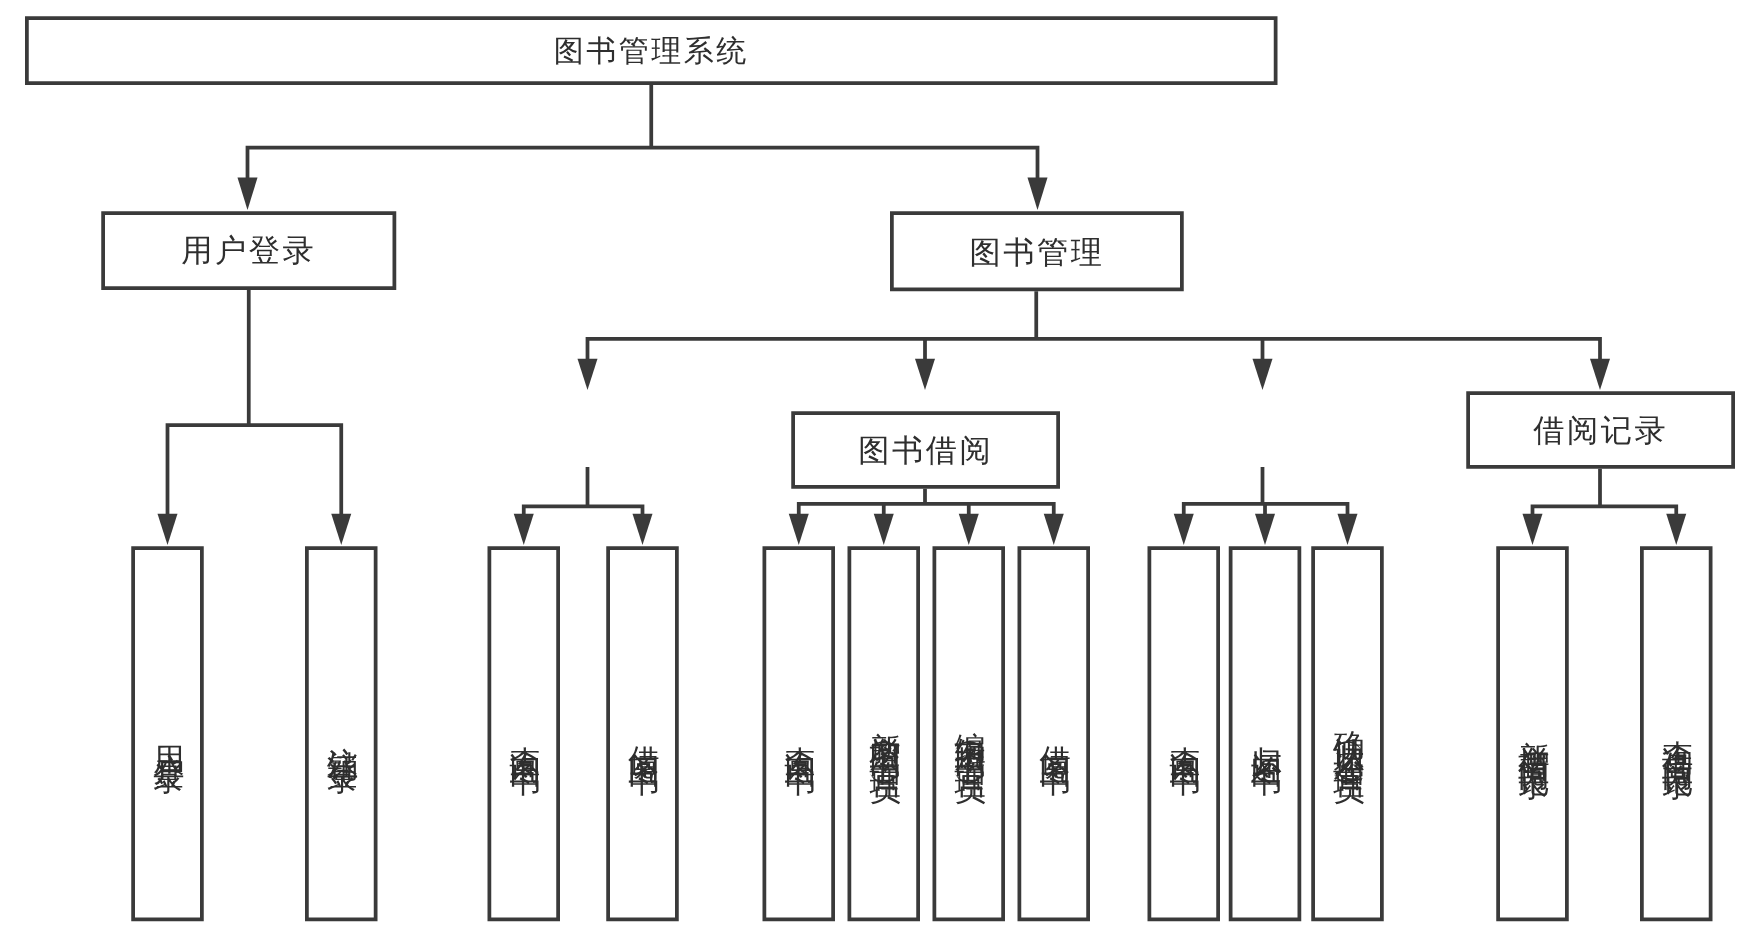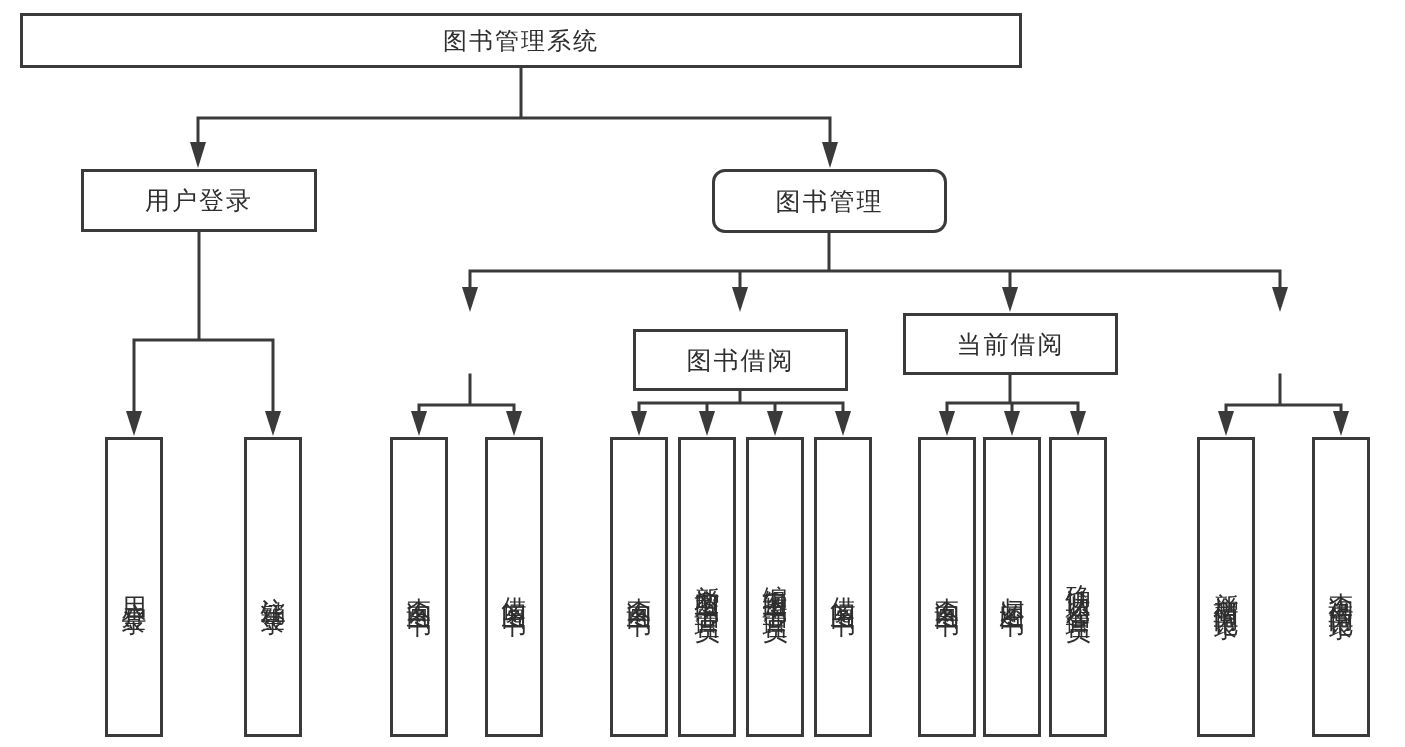--- a/index.html
+++ b/index.html
@@ -117,24 +117,24 @@
       <polygon points="1004,411 1020,411 1012,436"></polygon>
       <polygon points="1070,411 1086,411 1078,436"></polygon>
       <polygon points="1218,411 1234,411 1226,436"></polygon>
       <polygon points="1333,411 1349,411 1341,436"></polygon>
     </g>
   </svg>
 
   <div class="box root" style="left:20px; top:13px; width:1002px; height:55px;">图书管理系统</div>
 
   <div class="box" style="left:81px; top:169px; width:236px; height:63px;">用户登录</div>
-  <div class="box" style="left:712px; top:169px; width:235px; height:64px;border-radius:13px;">图书管理</div>
+  <div class="box" style="left:712px; top:169px; width:235px; height:64px;">图书管理</div>
 
   <div class="box" style="left:633px; top:313px; width:215px; height:62px;margin-top:16px;">图书借阅</div>
-  <div class="box" style="left:903px; top:313px; width:215px; height:62px;">当前借阅</div>
+  <div class="box" style="left:1173px; top:313px; width:215px; height:62px;">借阅记录</div>
 
   <div class="vbox" style="left:105px;">用户登录</div>
   <div class="vbox" style="left:244px;">注销登录</div>
 
   <div class="vbox" style="left:390px;">查询图书</div>
   <div class="vbox" style="left:485px;">借阅图书</div>
 
   <div class="vbox" style="left:610px;">查询图书</div>
   <div class="vbox" style="left:678px;">新增图书（管理员）</div>
   <div class="vbox" style="left:746px;">编辑图书（管理员）</div>

